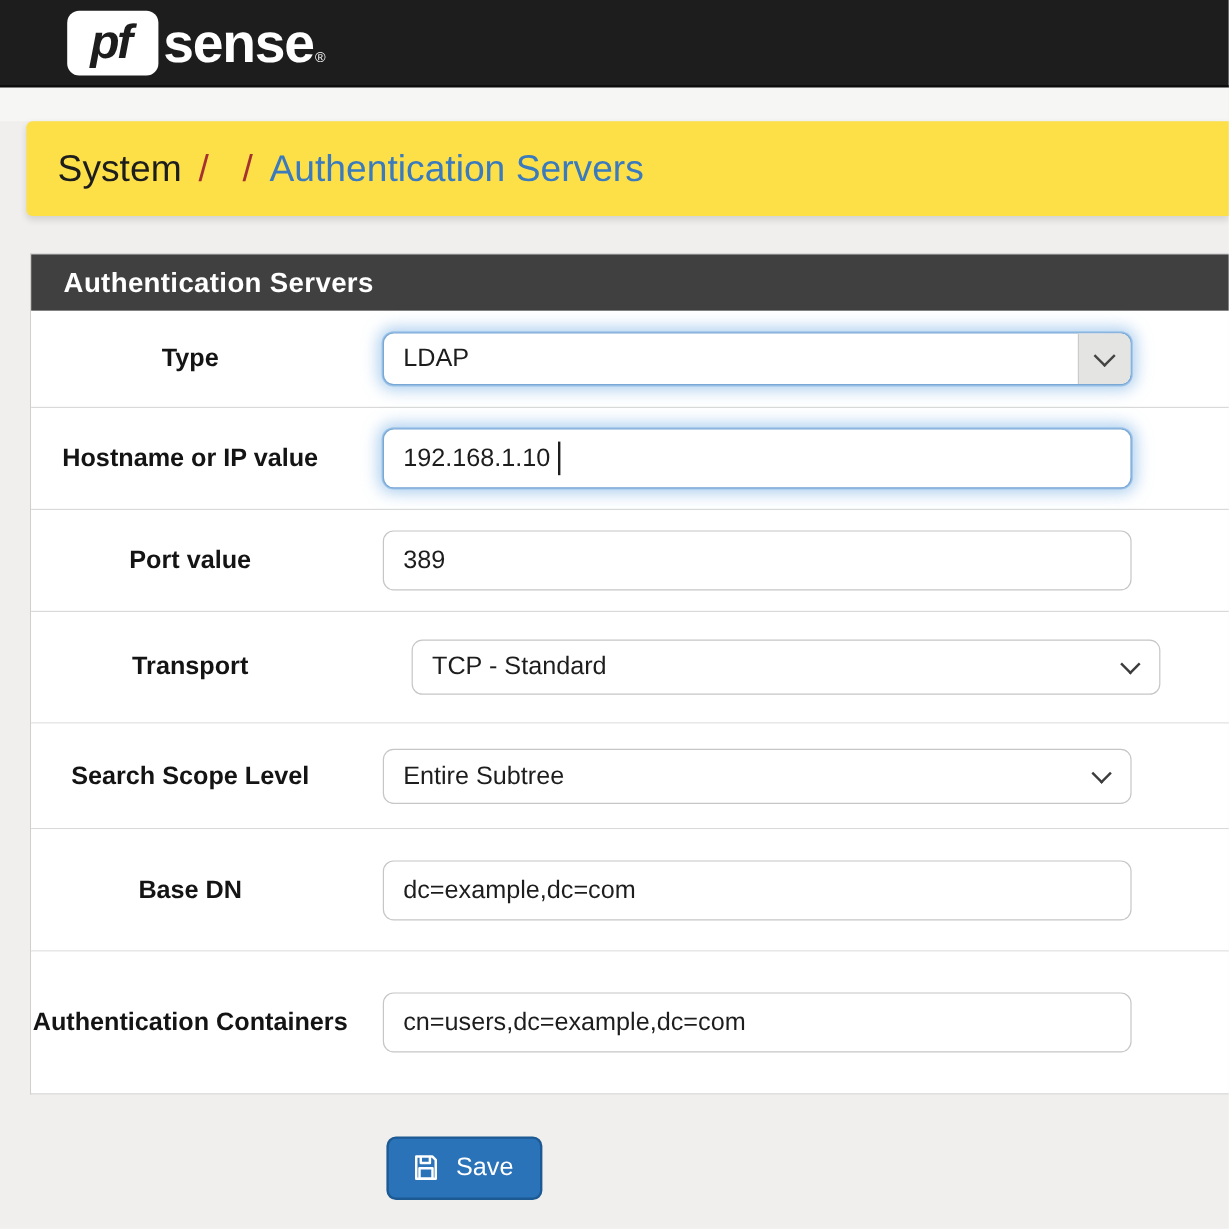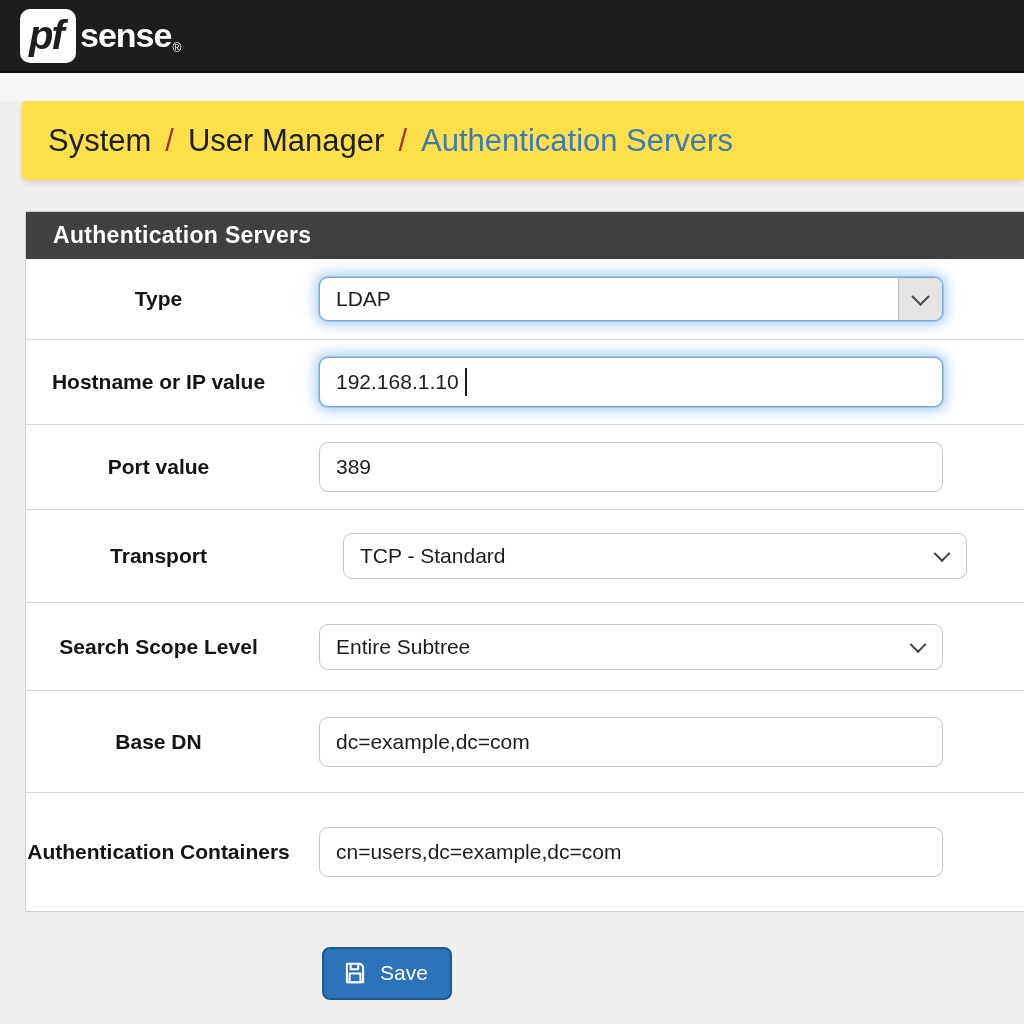--- a/index.html
+++ b/index.html
@@ -14,32 +14,33 @@
   .topbar {
     height: 73px;
     background: #1d1d1d;
     display: flex;
     align-items: center;
     padding-left: 20px;
     border-bottom: 2px solid #0c0c0c;
   }
   .logo { display: flex; align-items: center; }
   .logo-box {
-    width: 56px; height: 54px;
+    width: 76px; height: 54px;
     background: #ffffff;
     border-radius: 10px;
     display: flex; align-items: center; justify-content: center;
     margin-right: 4px;
+    margin-left: 36px;
   }
   .logo-pf {
     font-size: 40px; font-weight: bold; font-style: italic;
     color: #1d1d1d; letter-spacing: -2px; padding-right: 4px;
   }
   .logo-sense {
-    font-size: 34px; font-weight: bold; color: #ffffff;
+    font-size: 46px; font-weight: bold; color: #ffffff;
     letter-spacing: -1px;
   }
   .logo-reg {
     font-size: 12px; color: #ffffff; align-self: flex-end;
     padding-bottom: 8px; margin-left: 1px;
   }
 
   
   .strip { height: 28px; background: #f6f6f4; }
 
@@ -196,21 +197,20 @@
     <span class="logo-sense">sense</span>
     <span class="logo-reg">®</span>
   </div>
 </header>
 
 <div class="strip"></div>
 
 <nav class="breadcrumb-bar">
   <span class="crumb">System</span>
   <span class="crumb-sep">/</span>
-  <span class="crumb">User Manager</span>
   <span class="crumb-sep">/</span>
   <span class="crumb crumb-active">Authentication Servers</span>
 </nav>
 
 <section class="panel">
   <div class="panel-header">Authentication Servers</div>
 
   <div class="form-row row-type">
     <label class="field-label">Type</label>
     <div class="control-cell">

